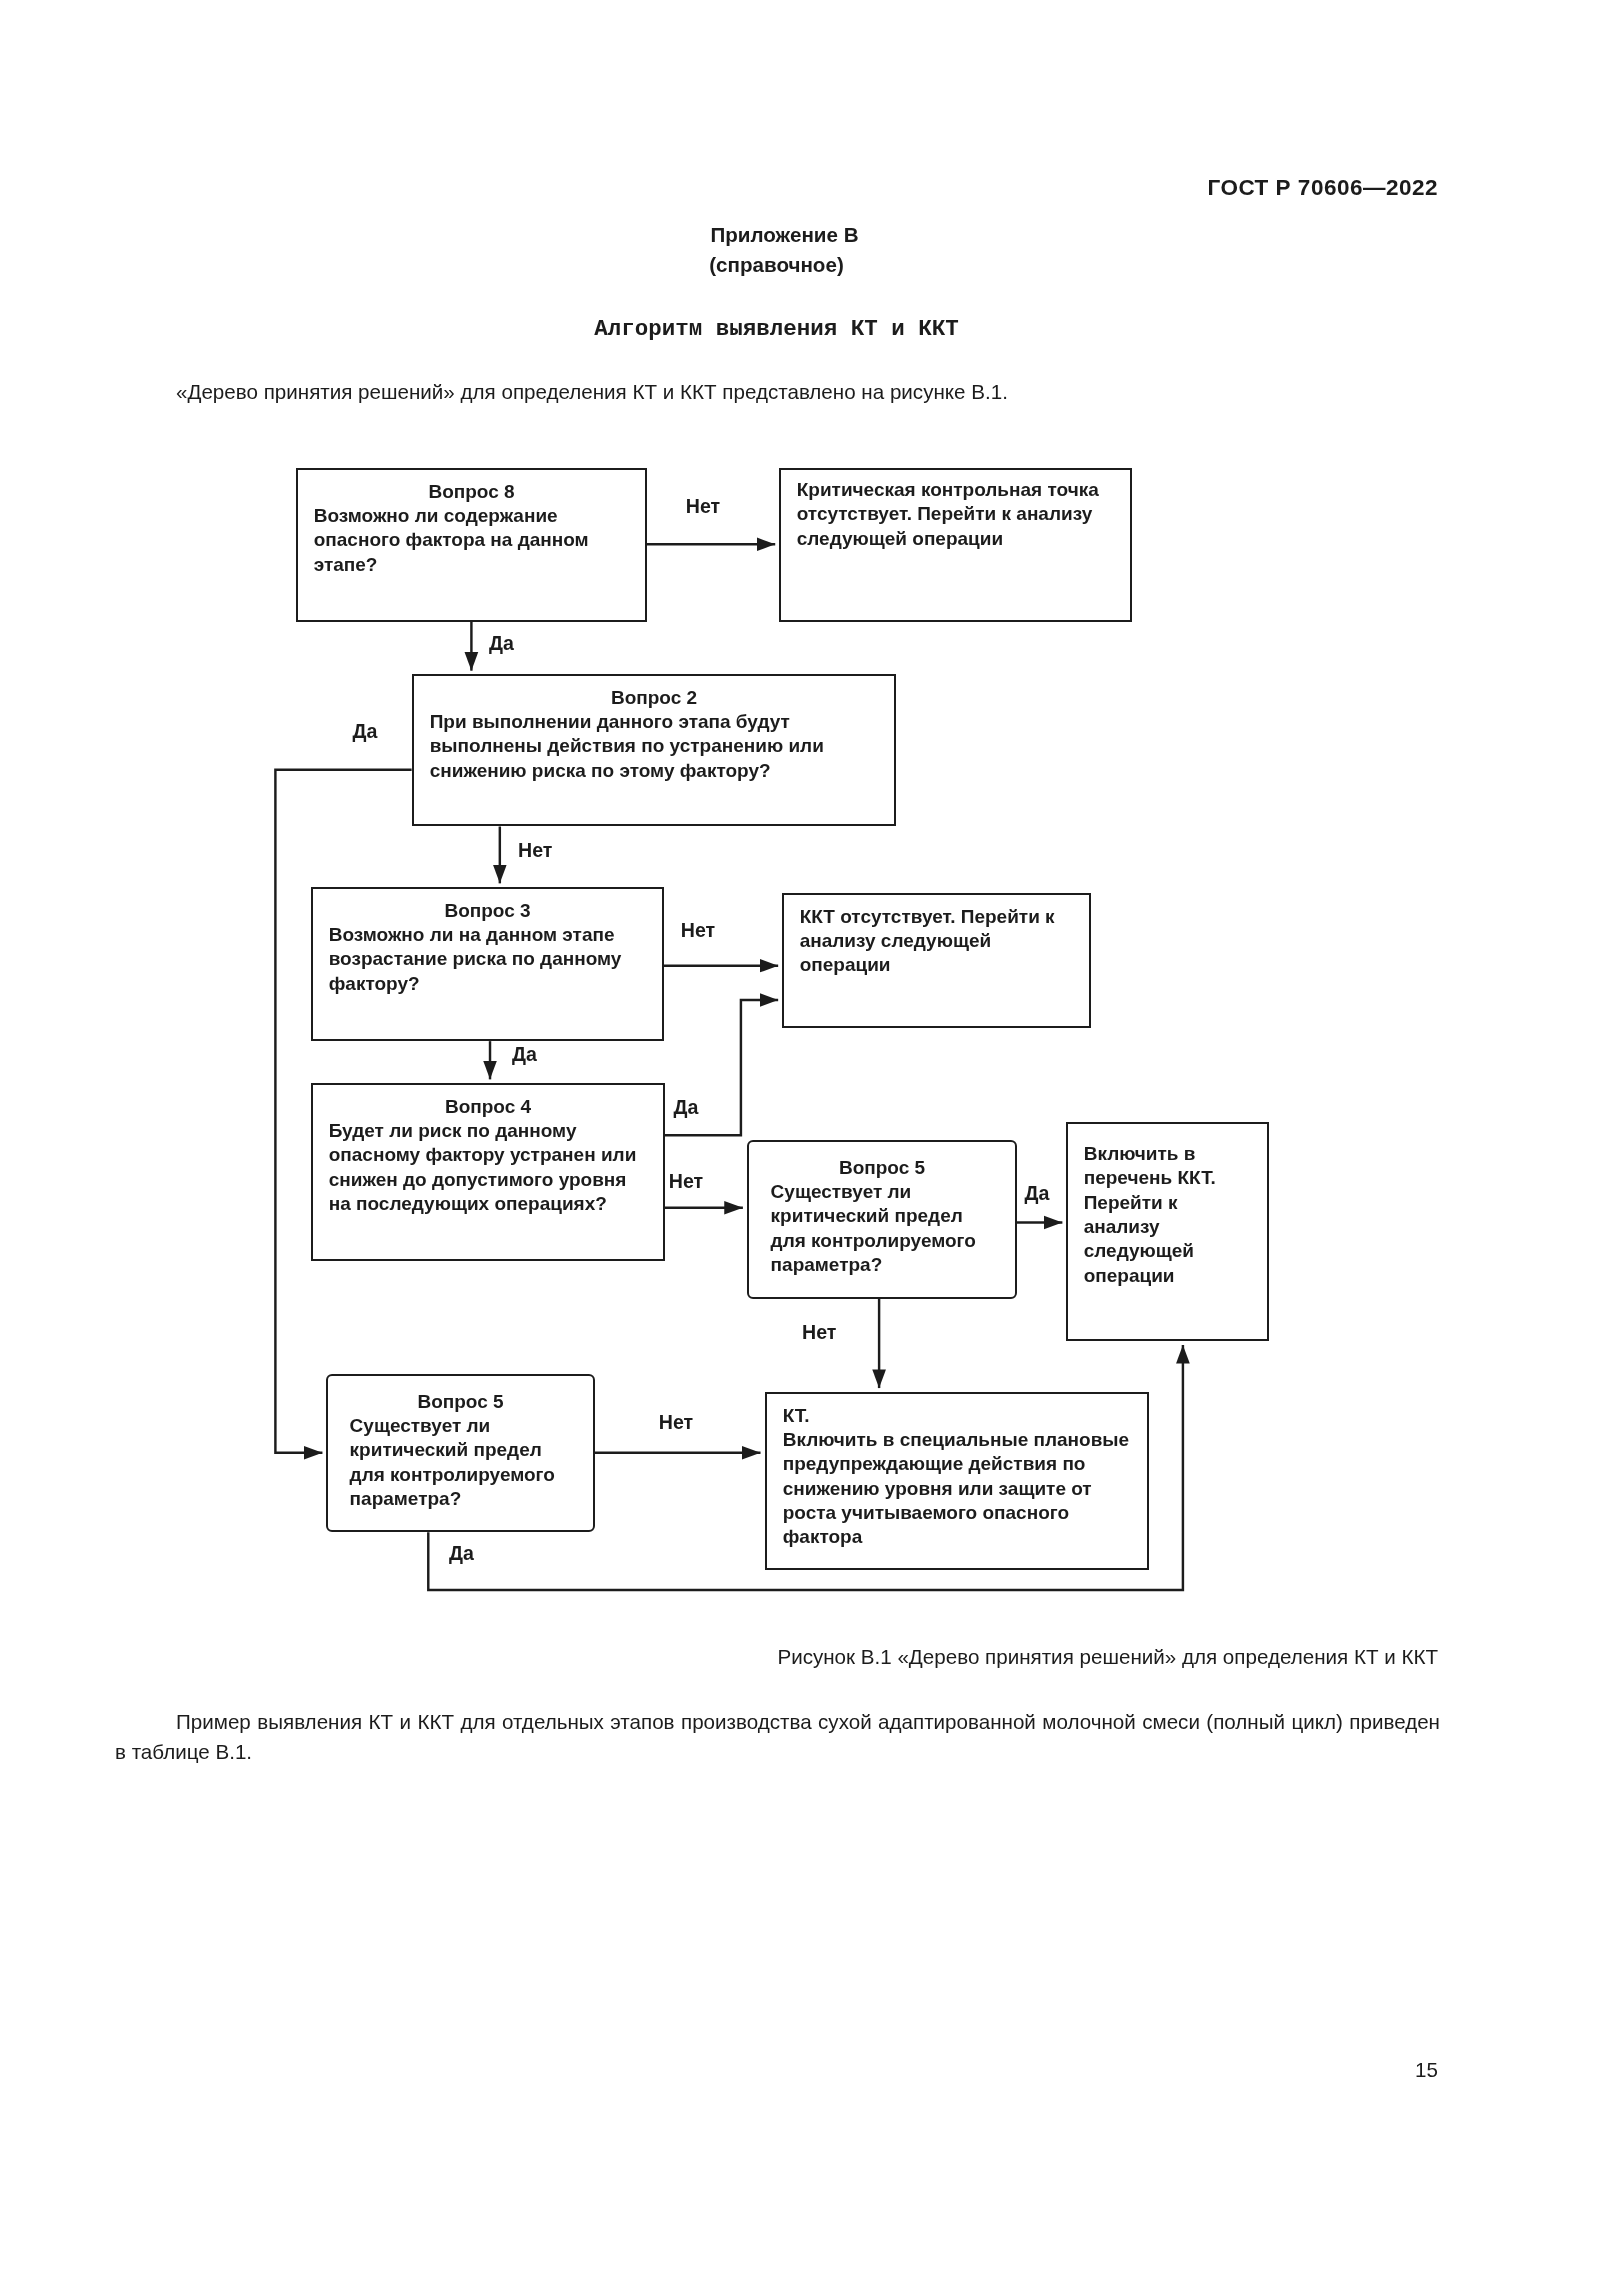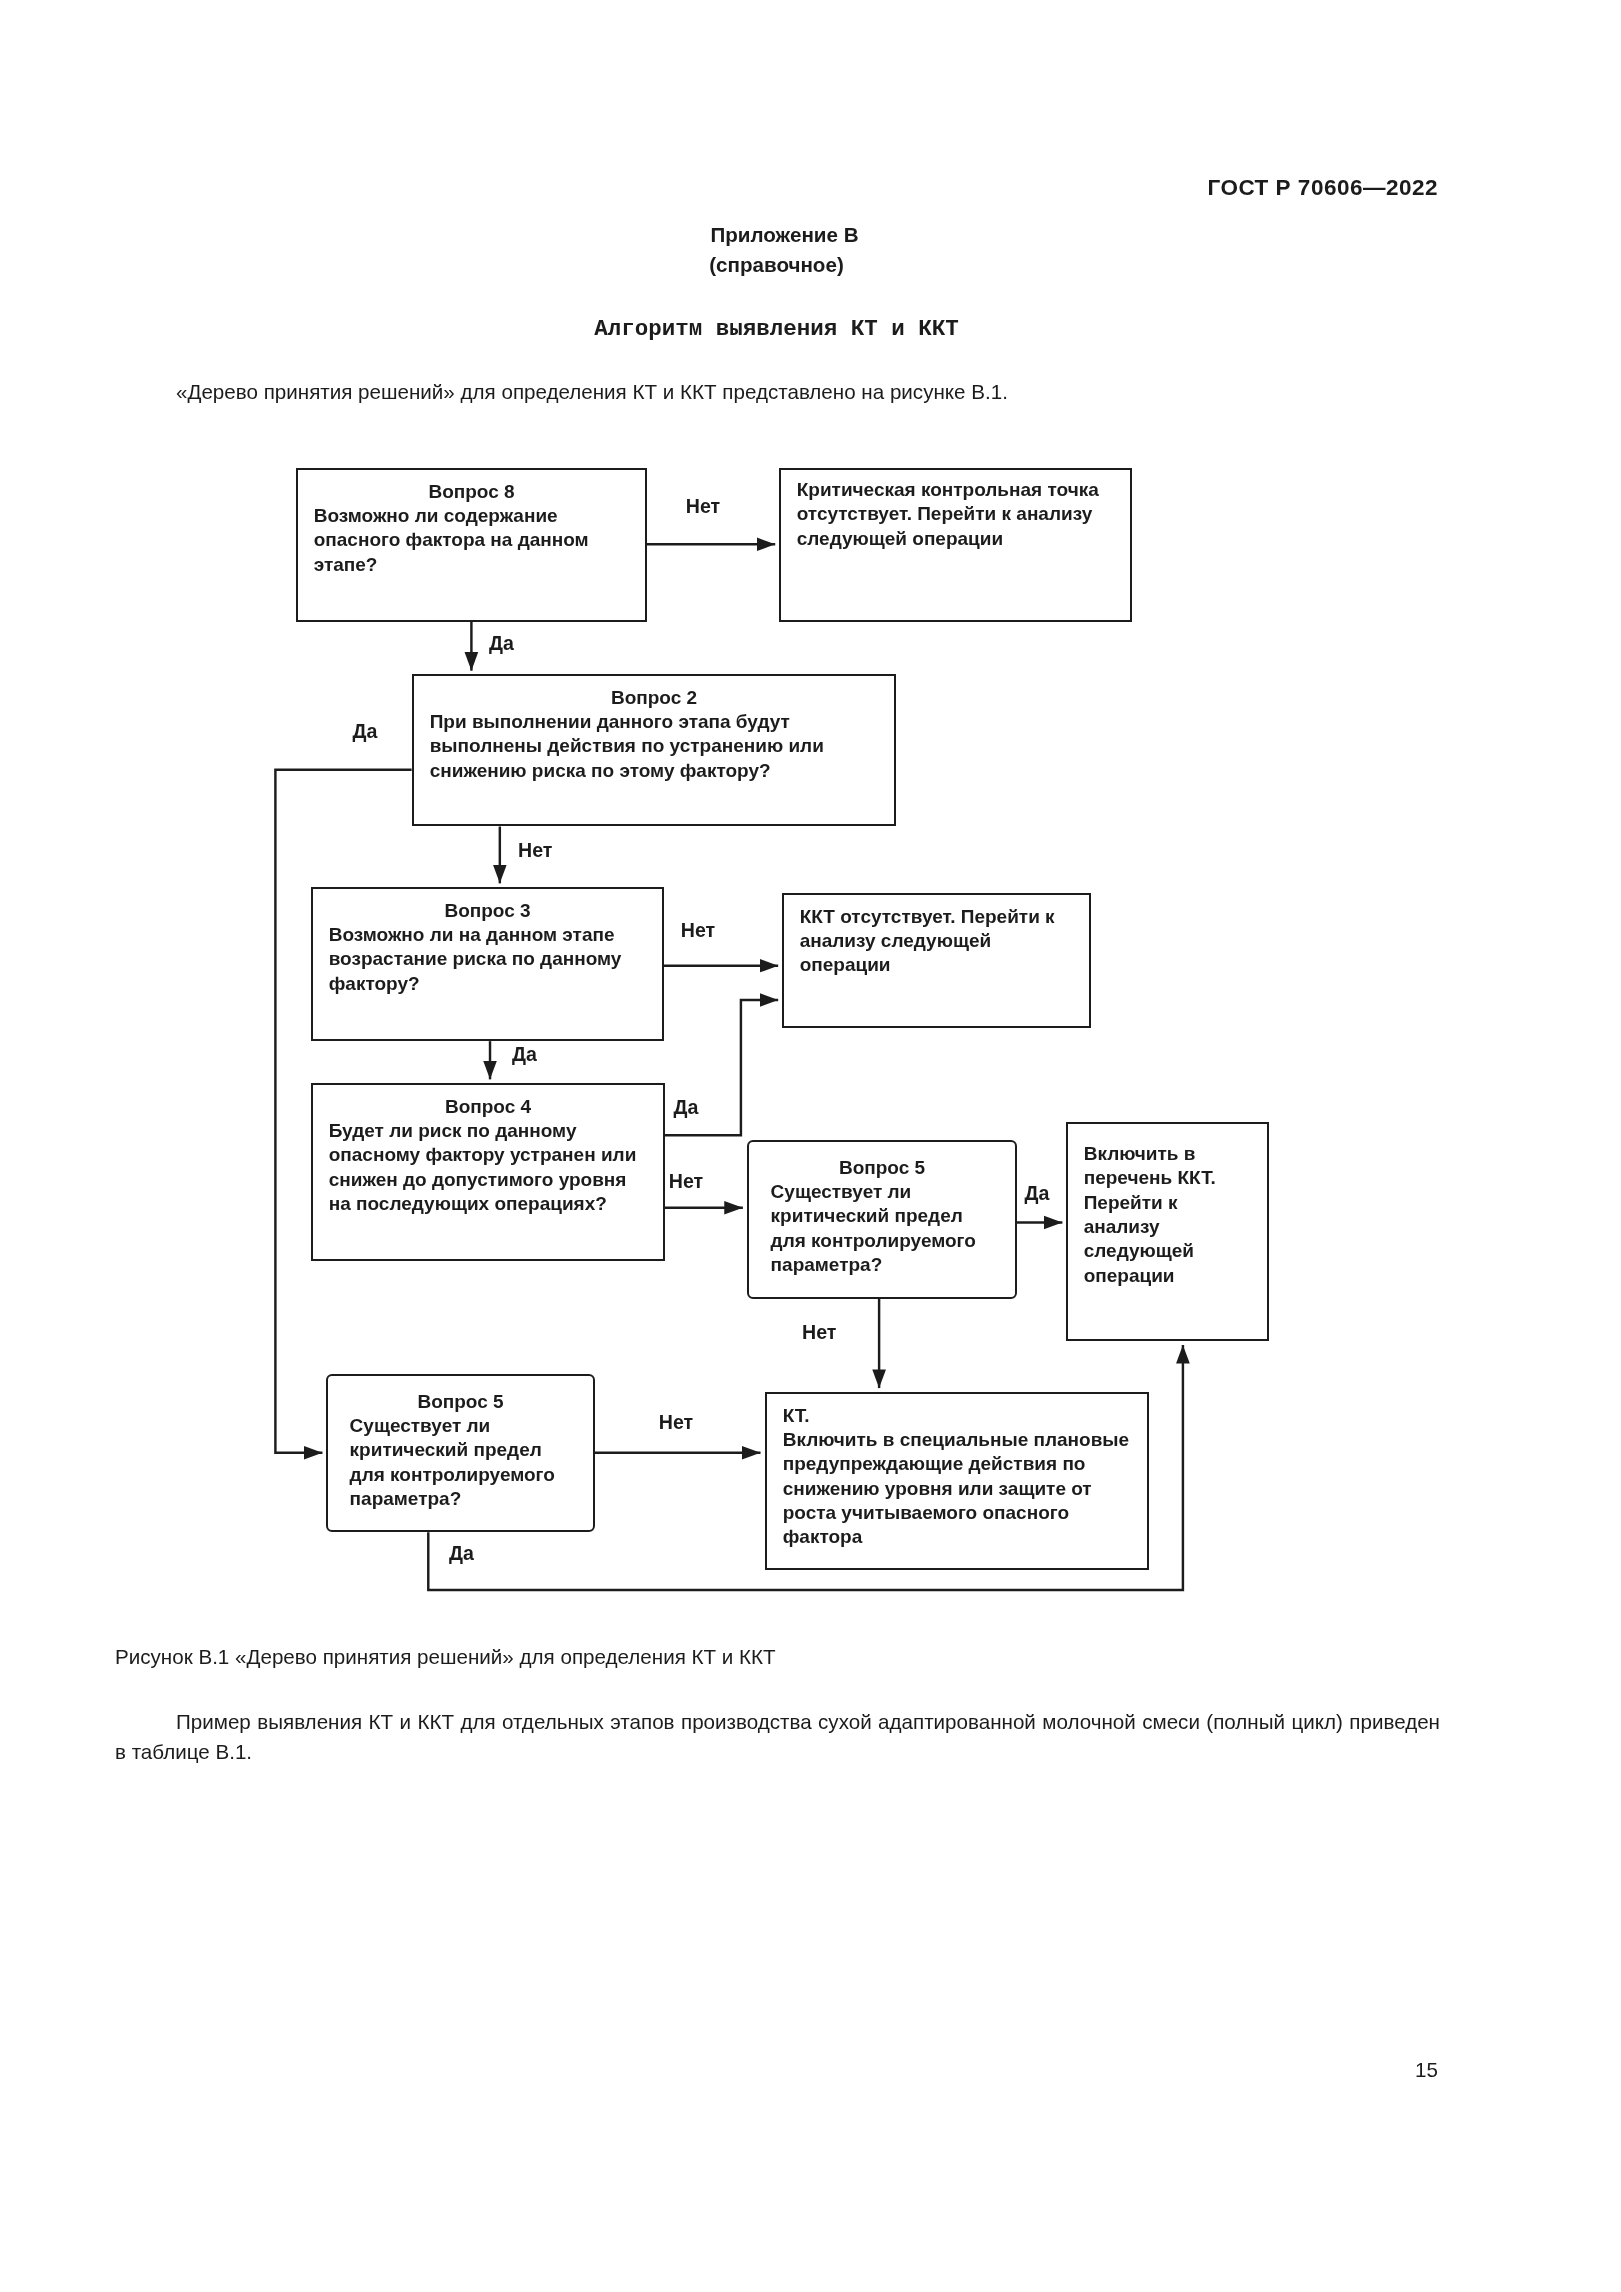--- a/index.html
+++ b/index.html
@@ -42,21 +42,21 @@
   }
   .fc-box .box-title{display:block;text-align:center;}
   .fc-box .box-title.left{text-align:left;}
   .fc-box.rounded{border-radius:6px;padding:13.7px 21.6px;}
   .edge-label{
     position:absolute;font-size:19.6px;font-weight:bold;white-space:nowrap;
   }
   .edge-label.centered{transform:translateX(-50%);}
   .figure-caption{
     position:absolute;top:1645px;left:115px;width:1323px;margin:0;
-    text-align:left;font-size:20.6px;
+    text-align:right;font-size:20.6px;
   }
   .closing-paragraph{
     position:absolute;top:1707px;left:115px;width:1325px;margin:0;
     font-size:20.6px;line-height:1.45;text-align:justify;text-indent:61px;
   }
   .page-number{
     position:absolute;top:2058px;left:115px;width:1323px;
     text-align:right;font-size:20.6px;
   }
 </style>

